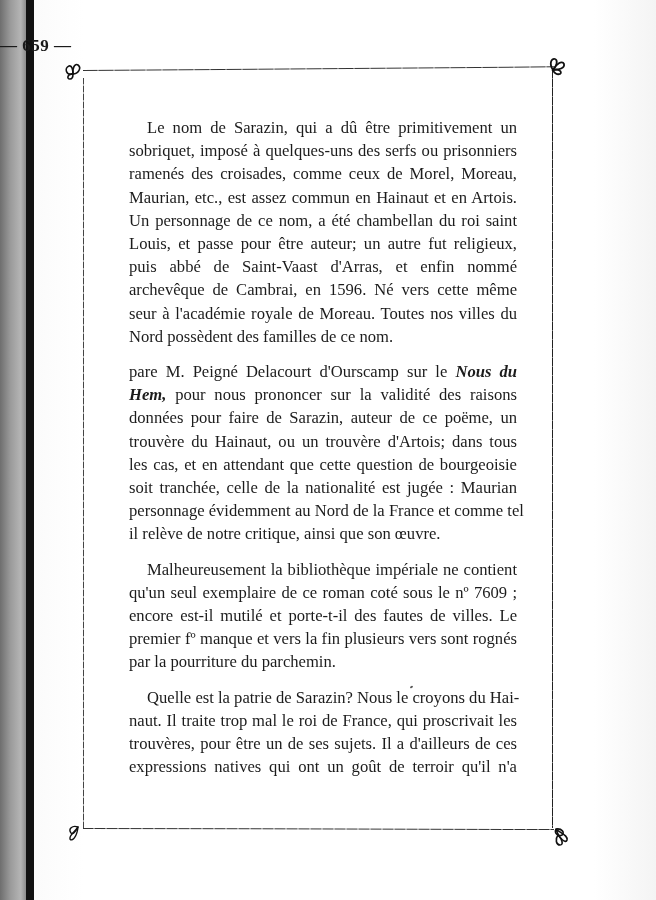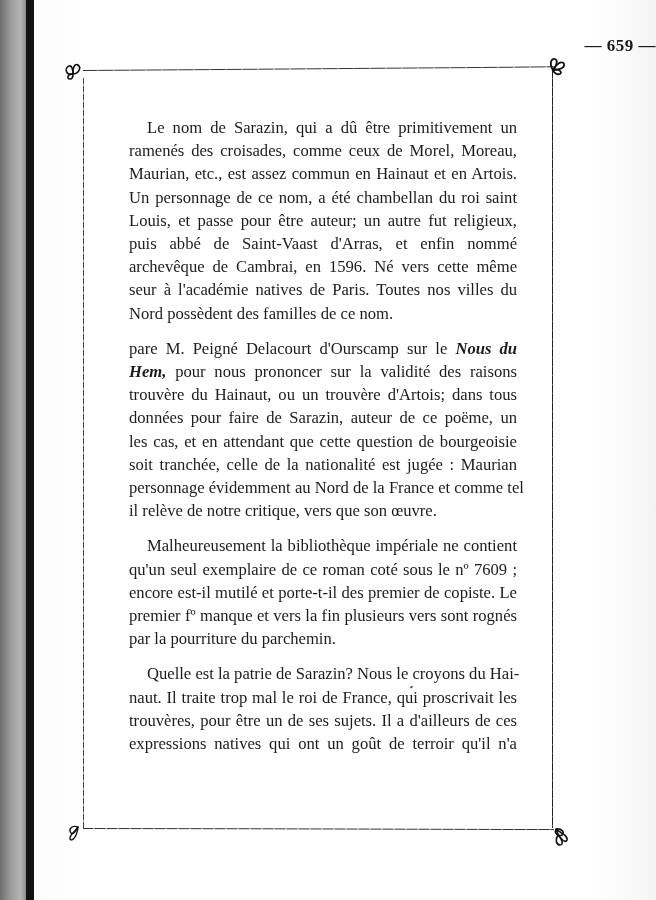--- a/index.html
+++ b/index.html
@@ -15,21 +15,21 @@
   }
   .gutter-edge {
     position:absolute; left:26px; top:0; width:8px; height:900px;
     background:#111;
   }
   .page {
     position:absolute; left:34px; top:0; width:622px; height:900px;
     background:linear-gradient(90deg,#fbfbfb 0%,#ffffff 8%,#ffffff 90%,#f4f4f4 100%);
   }
   .page-number {
-    position:absolute; left:0; width:656px; top:36px; text-align:right;
+    position:absolute; left:0; width:656px; top:36px; text-align:left;
     font-family:"Liberation Serif", serif; font-weight:bold; font-size:17px;
     color:#1a1a1a; letter-spacing:0.5px;
   }
   .frame-line { position:absolute; background:#3a3a3a; }
   .frame-top { left:83px; top:70px; width:471px; height:1px; transform:rotate(-0.45deg); transform-origin:left; background:repeating-linear-gradient(90deg,#333 0 14px,#777 14px 16px); }
   .frame-bottom { left:83px; top:828px; width:471px; height:1px; transform:rotate(0.12deg); transform-origin:left; background:repeating-linear-gradient(90deg,#333 0 10px,#888 10px 12px); }
   .frame-left { left:83px; top:78px; width:1px; height:750px; background:repeating-linear-gradient(180deg,#444 0 6px,#aaa 6px 8px); }
   .frame-right { left:552px; top:70px; width:1px; height:758px; background:repeating-linear-gradient(180deg,#222 0 8px,#777 8px 9px); }
   .ornament { position:absolute; width:22px; height:22px; }
   .ornament svg { width:100%; height:100%; }
@@ -95,43 +95,44 @@
     <path d="M6 4 C4 8 8 12 12 10 C15 8 12 3 6 4 Z"></path>
     <path d="M6 4 C10 8 18 10 17 15 C16 19 9 14 6 4 Z"></path>
     <path d="M8 10 C5 14 6 20 10 20 C14 20 12 14 8 10 Z"></path>
   </g>
     </svg>
 </div>
 
 <div class="text-block">
   <div class="para">
     <span class="line indent">Le nom de Sarazin, qui a dû être primitivement un</span>
+    <span class="line">sobriquet, imposé à quelques-uns des serfs ou prisonniers</span>
     <span class="line">ramenés des croisades, comme ceux de Morel, Moreau,</span>
     <span class="line">Maurian, etc., est assez commun en Hainaut et en Artois.</span>
     <span class="line">Un personnage de ce nom, a été chambellan du roi saint</span>
     <span class="line">Louis, et passe pour être auteur; un autre fut religieux,</span>
     <span class="line">puis abbé de Saint-Vaast d'Arras, et enfin nommé</span>
     <span class="line">archevêque de Cambrai, en 1596. Né vers cette même</span>
-    <span class="line">seur à l'académie natives de Paris. Toutes nos villes du</span>
+    <span class="line">seur à l'académie royale de Moreau. Toutes nos villes du</span>
     <span class="line last">Nord possèdent des familles de ce nom.</span>
   </div>
   <div class="para">
     <span class="line"><span>pare M. Peigné Delacourt d'Ourscamp sur le </span><em>Nous du</em></span>
     <span class="line"><em>Hem,</em><span> pour nous prononcer sur la validité des raisons</span></span>
+    <span class="line">données pour faire de Sarazin, auteur de ce poëme, un</span>
     <span class="line">trouvère du Hainaut, ou un trouvère d'Artois; dans tous</span>
-    <span class="line">données pour faire de Sarazin, auteur de ce poëme, un</span>
     <span class="line">les cas, et en attendant que cette question de bourgeoisie</span>
     <span class="line">soit tranchée, celle de la nationalité est jugée : Maurian</span>
     <span class="line">personnage évidemment au Nord de la France et comme tel</span>
-    <span class="line last">il relève de notre critique, vers que son œuvre.</span>
+    <span class="line last">il relève de notre critique, ainsi que son œuvre.</span>
   </div>
   <div class="para">
     <span class="line indent">Malheureusement la bibliothèque impériale ne contient</span>
     <span class="line">qu'un seul exemplaire de ce roman coté sous le nº 7609 ;</span>
-    <span class="line">encore est-il mutilé et porte-t-il des premier de copiste. Le</span>
+    <span class="line">encore est-il mutilé et porte-t-il des fautes de villes. Le</span>
     <span class="line">premier fº manque et vers la fin plusieurs vers sont rognés</span>
     <span class="line last">par la pourriture du parchemin.</span>
   </div>
   <div class="para">
     <span class="line indent">Quelle est la patrie de Sarazin? Nous le croyons du Hai-</span>
     <span class="line">naut. Il traite trop mal le roi de France, qui proscrivait les</span>
     <span class="line">trouvères, pour être un de ses sujets. Il a d'ailleurs de ces</span>
     <span class="line">expressions natives qui ont un goût de terroir qu'il n'a</span>
   </div>
 </div>

